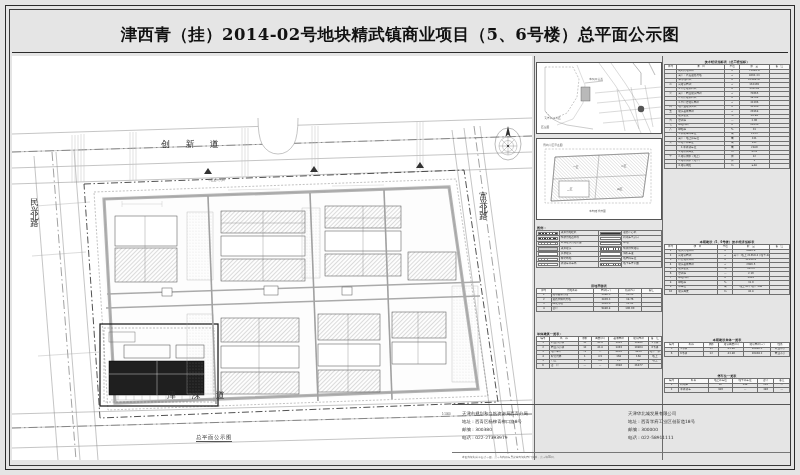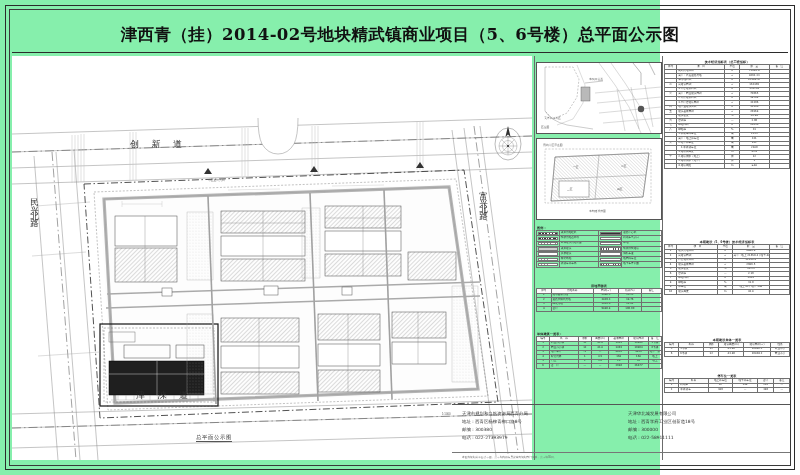--- a/index.html
+++ b/index.html
@@ -1,18 +1,18 @@
 <!DOCTYPE html>
 <html><head>
 <meta charset="utf-8">
 <style>
   html,body{margin:0;padding:0;background:#ffffff;}
   body{width:800px;height:475px;overflow:hidden;font-family:"Liberation Sans","DejaVu Sans",sans-serif;color:#1a1a1a;}
 
-  #sheet{position:relative;width:660px;height:475px;background:#86efac;}
+  #sheet{position:relative;width:800px;height:475px;background:#e5e5e5;}
 
   
   .frame-outer{position:absolute;left:5px;top:5px;width:790px;height:465px;border:1.4px solid #2b2b2b;box-sizing:border-box;}
   .frame-inner{position:absolute;left:9px;top:9px;width:782px;height:457px;border:0.7px solid #3a3a3a;box-sizing:border-box;}
 
   
   .title-bar{position:absolute;left:12px;top:20px;width:776px;height:30px;display:flex;align-items:center;justify-content:center;}
   .title-bar .t{font-size:16.5px;font-weight:bold;letter-spacing:0.4px;white-space:nowrap;
        font-family:"DejaVu Serif","Liberation Serif",serif;color:#111;}
   .title-rule{position:absolute;left:12px;top:52px;width:776px;height:0;border-top:1.1px solid #2b2b2b;}
@@ -53,22 +53,22 @@
   .sw-gray{background:#cfcfcf;}
   .sw-chain{background:repeating-linear-gradient(90deg,#333 0 2.4px,#fff 2.4px 3.2px,#333 3.2px 3.8px,#fff 3.8px 4.8px);}
   .foot-rule{position:absolute;left:452px;top:404px;width:338px;height:0;border-top:0.7px solid #555;}
   .foot-cols{position:absolute;left:462px;top:410px;width:326px;display:flex;gap:12px;}
   .foot-col{width:154px;}
   .foot-line{font-size:4.4px;line-height:1.85;color:#333;white-space:nowrap;font-family:"DejaVu Sans",sans-serif;}
   .foot-note{position:absolute;left:462px;top:455px;width:326px;font-size:2.7px;color:#666;white-space:nowrap;}
   .foot-rule2{position:absolute;left:452px;top:452px;width:338px;height:0;border-top:0.5px solid #777;}
 
   
-  .plbl{position:absolute;font-size:9px;color:#2a2a2a;font-family:Liberation Sans, sans-serif;
-        letter-spacing:5px;white-space:nowrap;}
+  .plbl{position:absolute;font-size:9px;color:#2a2a2a;font-family:Liberation Mono, monospace;
+        letter-spacing:5px;white-space:nowrap;margin-left:31px;}
   .vlbl{position:absolute;font-size:8.5px;color:#2a2a2a;font-family:"DejaVu Serif","Liberation Serif",serif;
         writing-mode:vertical-rl;letter-spacing:7px;white-space:nowrap;}
   .tiny{position:absolute;font-size:2.8px;color:#555;white-space:nowrap;}
   .plan-caption{position:absolute;font-size:5.4px;color:#333;white-space:nowrap;letter-spacing:0.6px;
         font-family:"DejaVu Sans",sans-serif;}
   .plan-caption .u{border-bottom:0.5px solid #555;padding-bottom:0.5px;}
 </style>
 </head>
 <body>
 

